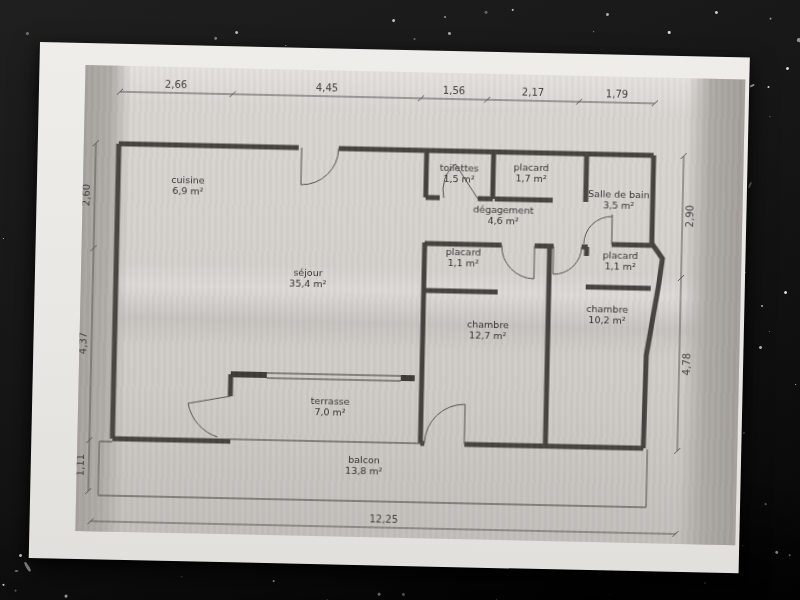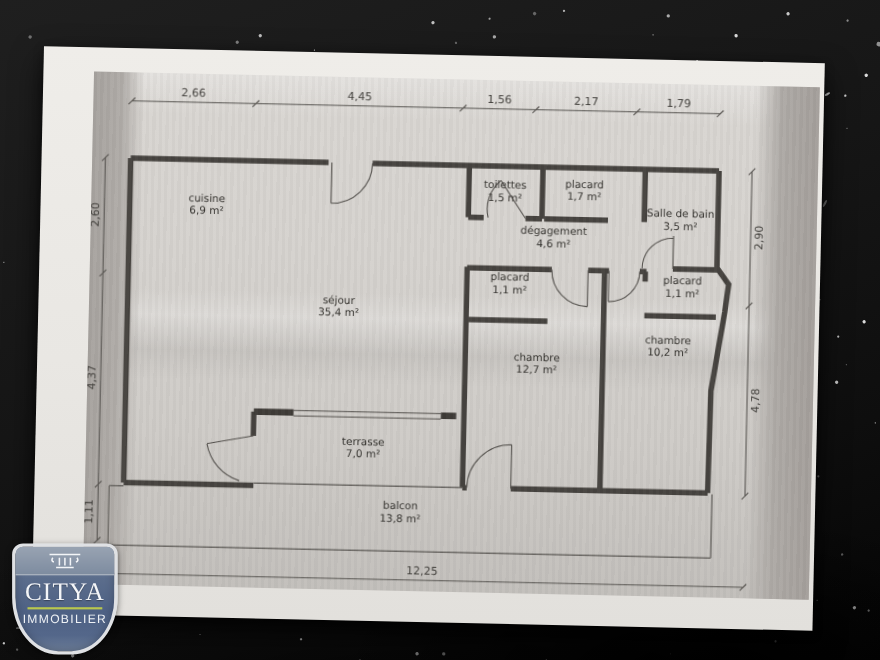--- a/index.html
+++ b/index.html
@@ -300,28 +300,13 @@
             <text x="549" y="204" class="room-label"><tspan x="549">placard</tspan><tspan x="549" dy="11.5">1,1 m²</tspan></text>
             <text x="418" y="276" class="room-label"><tspan x="418">chambre</tspan><tspan x="418" dy="11.5">12,7 m²</tspan></text>
             <text x="537" y="258" class="room-label"><tspan x="537">chambre</tspan><tspan x="537" dy="11.5">10,2 m²</tspan></text>
             <text x="262" y="356" class="room-label"><tspan x="262">terrasse</tspan><tspan x="262" dy="11.5">7,0 m²</tspan></text>
             <text x="297" y="414" class="room-label"><tspan x="297">balcon</tspan><tspan x="297" dy="11.5">13,8 m²</tspan></text>
           </g>
       </svg>
     </div>
   </div>
 
-  <div id="logo-badge">
-    <div id="logo-top">
-      <svg width="34" height="18" viewBox="0 0 34 18">
-        <g stroke="#f3f5f8" stroke-width="1.4" fill="none">
-          <path d="M3,3 H31"></path>
-          <path d="M6,6 Q4,9 7,10 M28,6 Q30,9 27,10"></path>
-          <path d="M12,6 V13 M17,6 V13 M22,6 V13"></path>
-          <path d="M9,15 H25"></path>
-        </g>
-      </svg>
-    </div>
-    <div id="brand">CITYA</div>
-    <div id="divider"></div>
-    <div id="tagline">IMMOBILIER</div>
-  </div>
 </div>
 
 </body></html>

